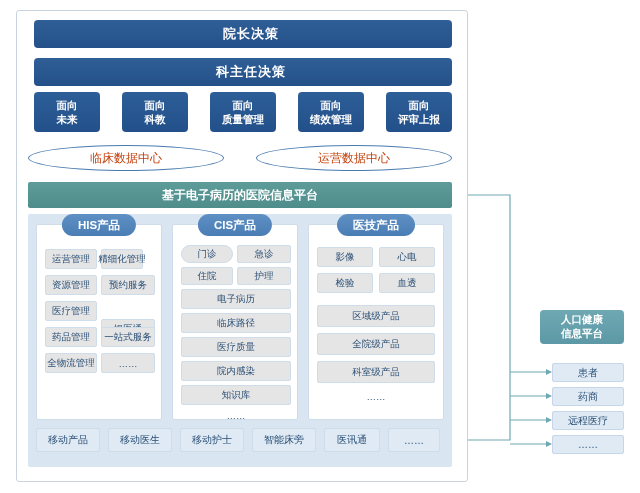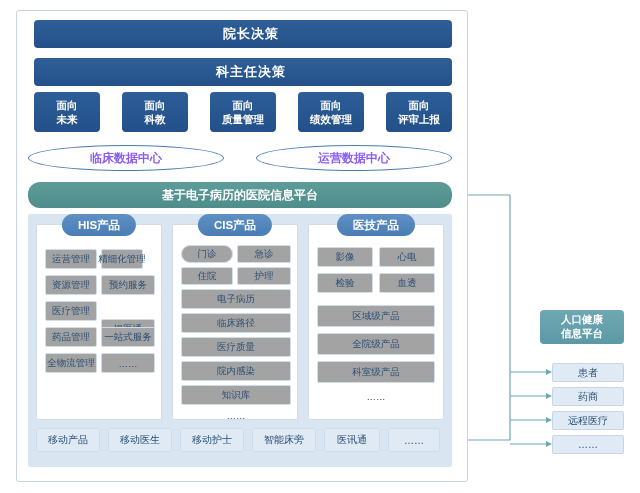--- a/index.html
+++ b/index.html
@@ -84,39 +84,39 @@
 
   
   .ellipse {
     position: absolute;
     top: 145px;
     width: 196px;
     height: 26px;
     border: 1px solid #4a7bb0;
     border-radius: 50%;
     background: #ffffff;
-    color: #8b5cf6;
+    color: #c2410c;
     font-size: 12px;
-    font-weight: bold;
+    font-weight: normal;
     display: flex;
     align-items: center;
     justify-content: center;
     box-sizing: border-box;
   }
   .ellipse.e1 { left: 28px; }
   .ellipse.e2 { left: 256px; }
 
   
   .platform-bar {
     position: absolute;
     left: 28px;
     top: 182px;
     width: 424px;
     height: 26px;
-    border-radius: 12px;
+    border-radius: 2px;
     background: linear-gradient(180deg,#5e9c99 0%, #4e8d8b 100%);
     color: #ffffff;
     font-size: 12px;
     font-weight: bold;
     display: flex;
     align-items: center;
     justify-content: center;
     box-sizing: border-box;
   }
 
@@ -158,21 +158,21 @@
     font-weight: bold;
     display: flex;
     align-items: center;
     justify-content: center;
     white-space: nowrap;
     box-sizing: border-box;
   }
 
   .cell {
     position: absolute;
-    background: #a3a3a3;
+    background: #e5e5e5;
     border: 1px solid #cfdcea;
     border-radius: 2px;
     color: #2a4f75;
     font-size: 9.5px;
     display: flex;
     align-items: center;
     justify-content: center;
     box-sizing: border-box;
     white-space: nowrap;
   }

